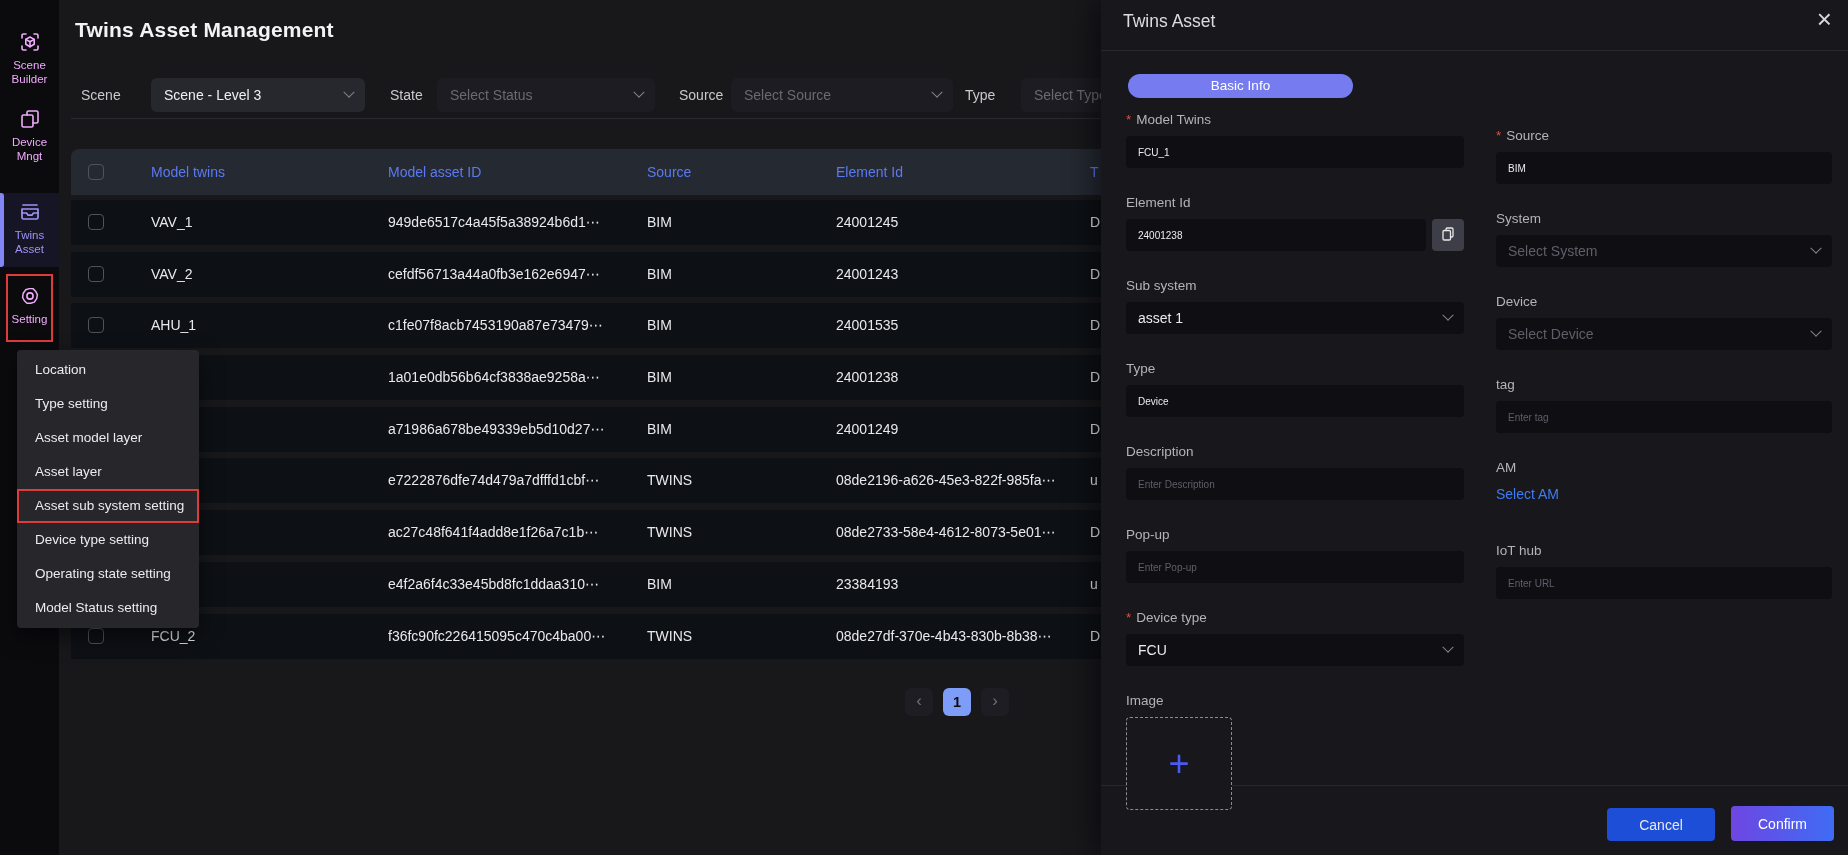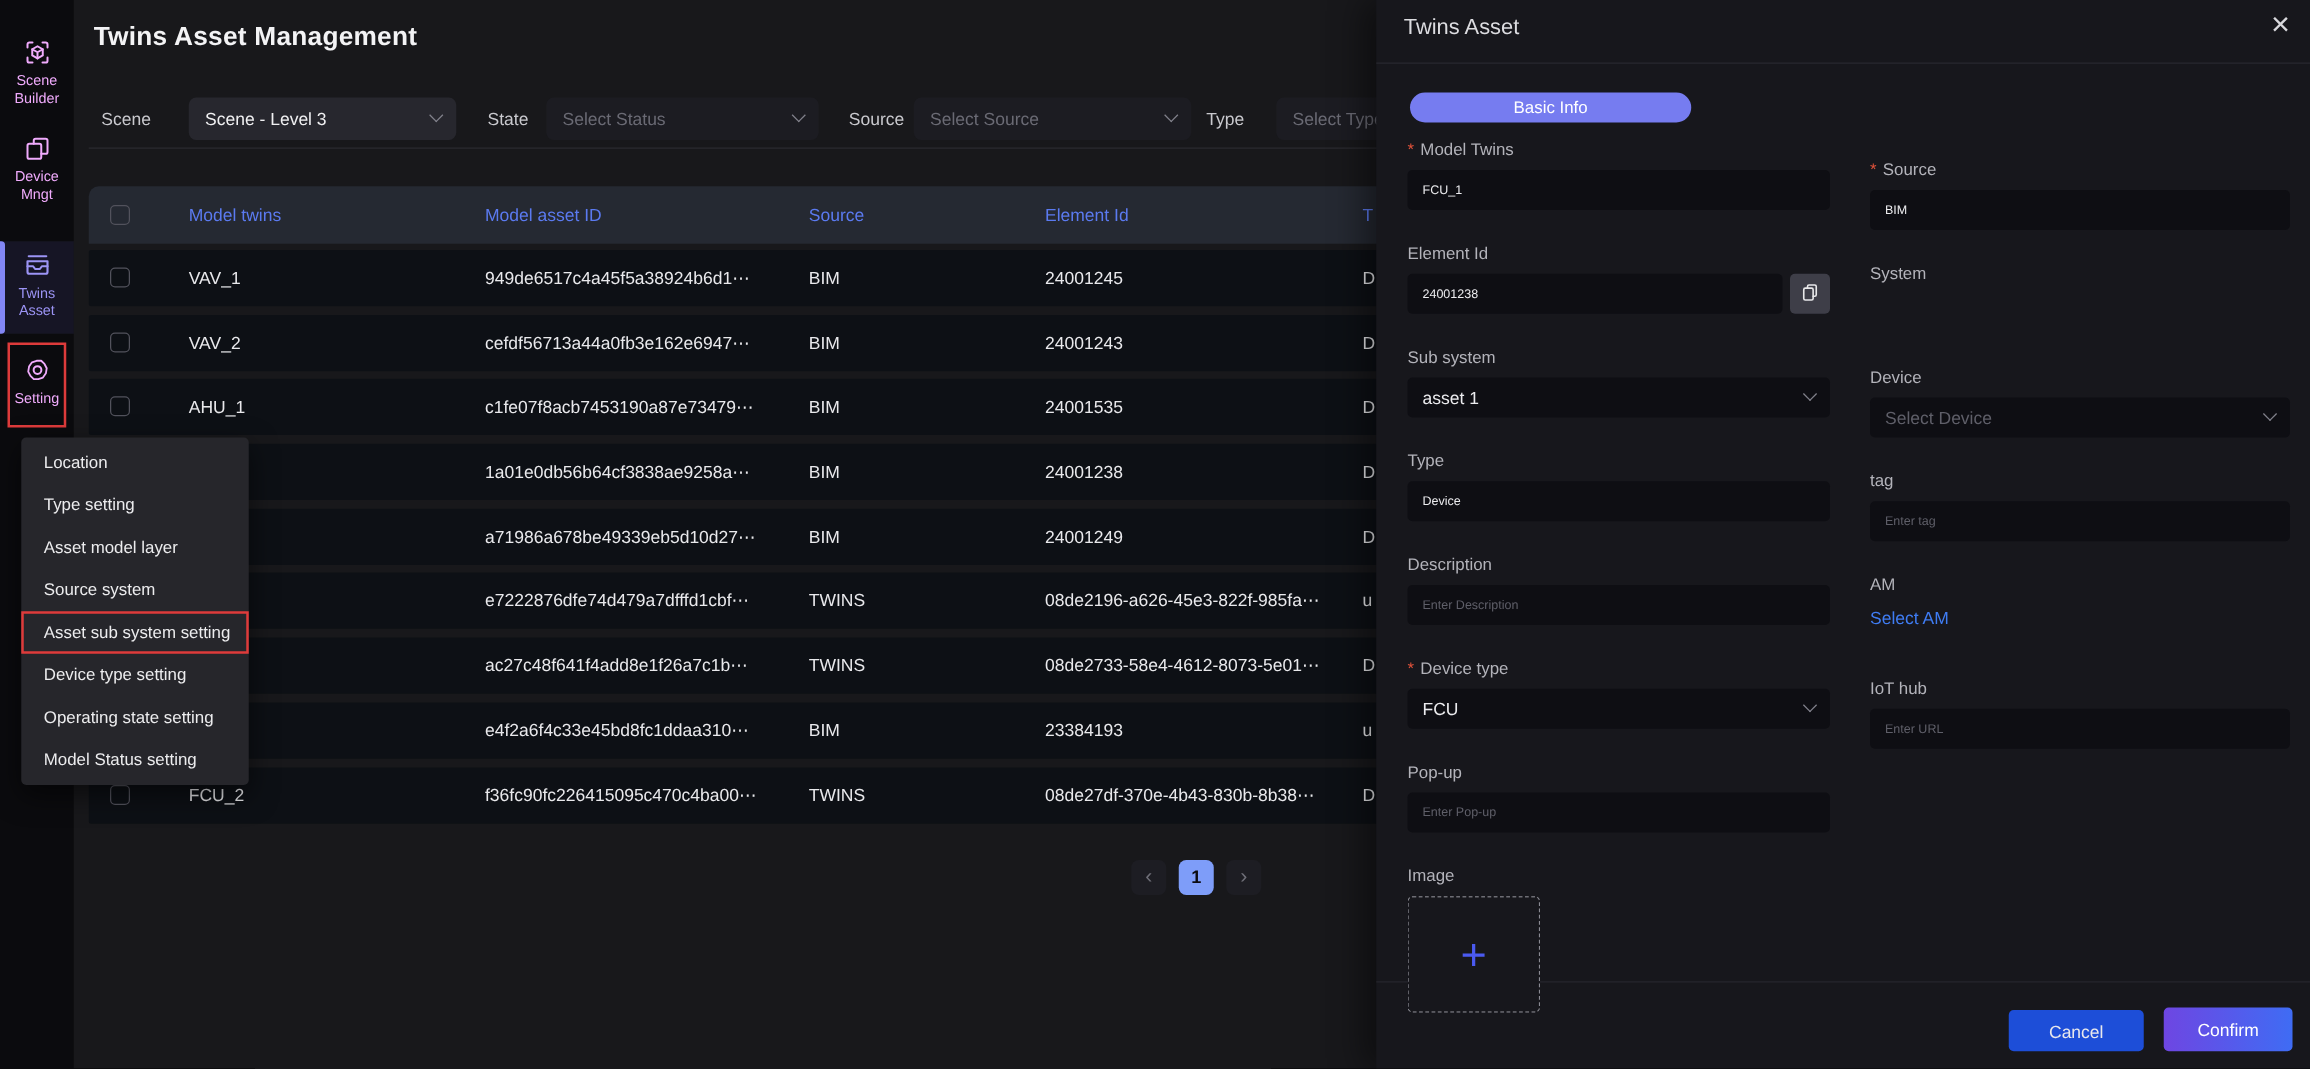--- a/index.html
+++ b/index.html
@@ -261,21 +261,21 @@
   </div>
 
   <div class="pag-btn" style="left:905px"><span>‹</span></div>
   <div class="pag-cur" style="left:943px">1</div>
   <div class="pag-btn" style="left:981px"><span>›</span></div>
 
   <div class="menu">
     <div class="menu-item">Location</div>
     <div class="menu-item">Type setting</div>
     <div class="menu-item">Asset model layer</div>
-    <div class="menu-item">Source system</div>
+    <div class="menu-item">Asset layer</div>
     <div class="menu-item hl">Asset sub system setting</div>
     <div class="menu-item">Device type setting</div>
     <div class="menu-item">Operating state setting</div>
     <div class="menu-item">Model Status setting</div>
   </div>
 
   <aside class="panel">
     <div class="panel-title">Twins Asset</div>
     <div class="panel-close">×</div>
     <div class="panel-hr"></div>
@@ -310,45 +310,49 @@
       </div>
       <div class="pfield">
         <span class="plabel">Type</span>
         <input class="pinput" readonly="" value="Device" style="">
       </div>
       <div class="pfield">
         <span class="plabel">Description</span>
         <input class="pinput" placeholder="Enter Description" style="">
       </div>
       <div class="pfield">
+        <span class="plabel">Pop-up</span>
+        <input class="pinput" placeholder="Enter Pop-up" style="">
+      </div>
+      <div class="pfield">
         <span class="plabel"><span class="req">*</span><span>Device type</span></span>
         <div class="pselect">
           <span class="txt">FCU</span>
           <span class="chev"></span>
         </div>
       </div>
       <div class="pfield">
-        <span class="plabel">Pop-up</span>
-        <input class="pinput" placeholder="Enter Pop-up" style="">
-      </div>
-      <div class="pfield">
         <span class="plabel">Image</span>
         <div class="upload-box">
           <span class="plus">+</span>
         </div>
       </div>
     </div>
 
     <div class="pcol-r">
       <div class="pfield">
         <span class="plabel"><span class="req">*</span><span>Source</span></span>
         <input class="pinput" readonly="" value="BIM" style="">
       </div>
       <div class="pfield">
         <span class="plabel">System</span>
+        <div class="pselect ph">
+          <span class="txt">Select System</span>
+          <span class="chev"></span>
+        </div>
       </div>
       <div class="pfield">
         <span class="plabel">Device</span>
         <div class="pselect ph">
           <span class="txt">Select Device</span>
           <span class="chev"></span>
         </div>
       </div>
       <div class="pfield">
         <span class="plabel">tag</span>

